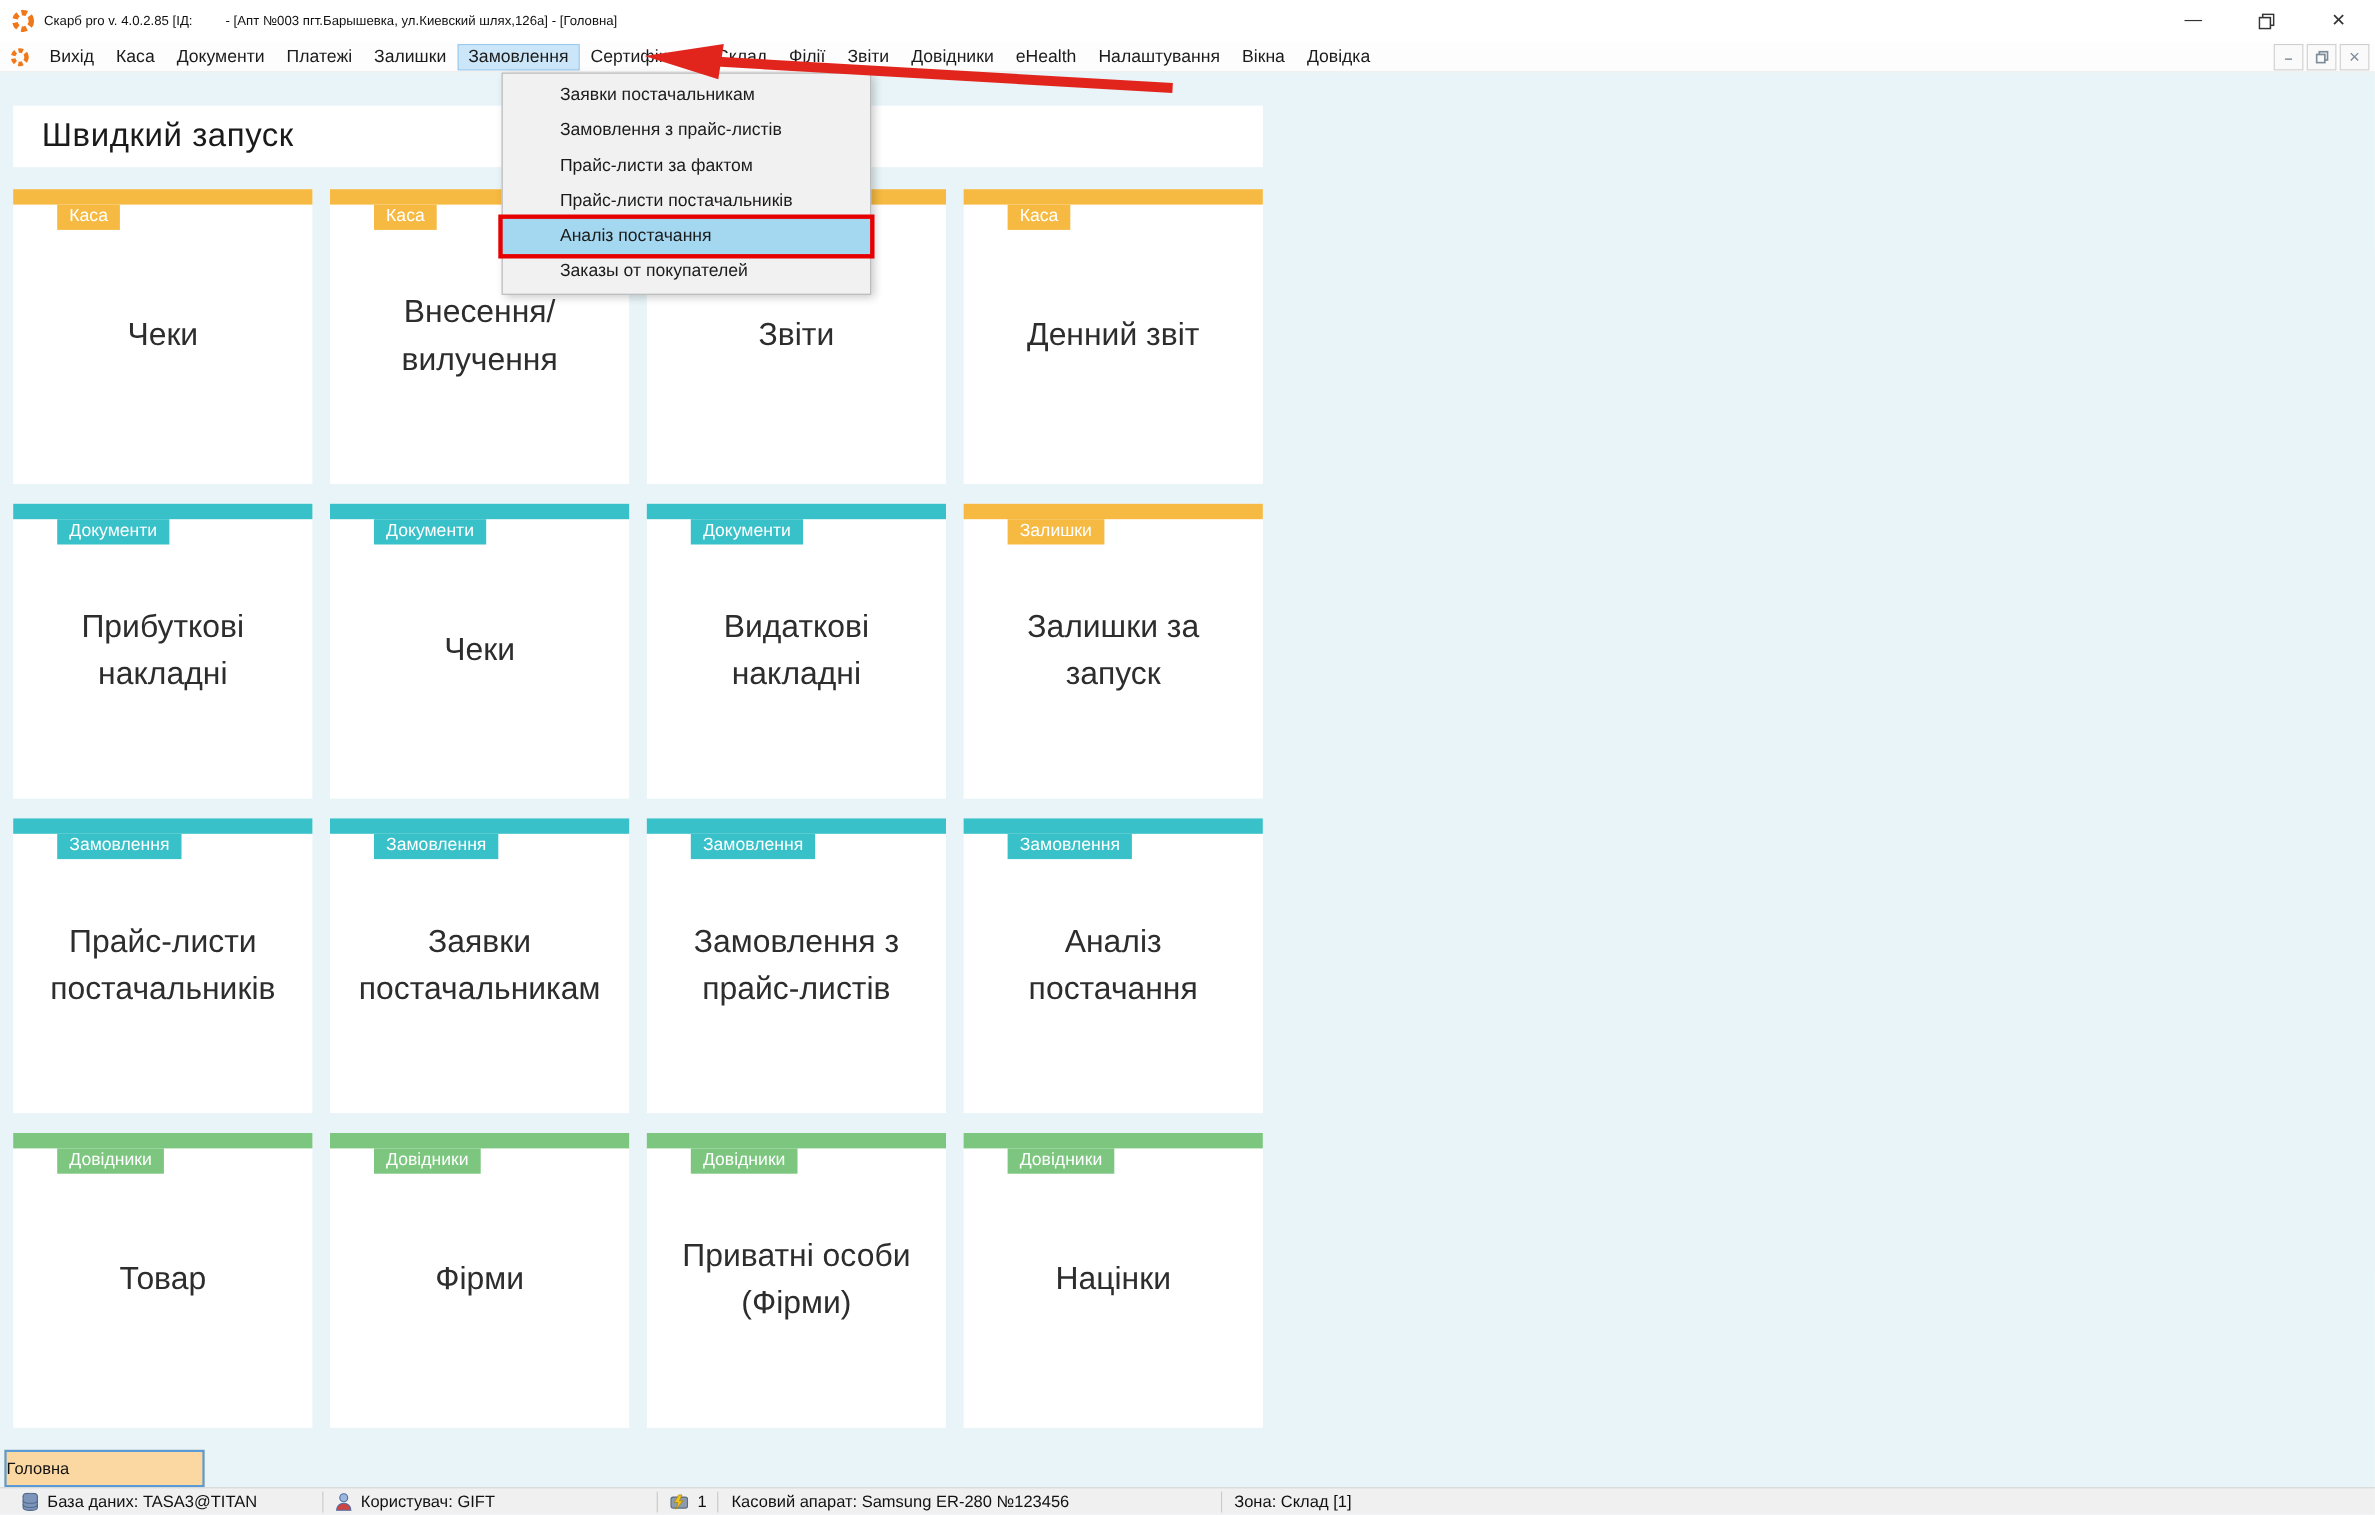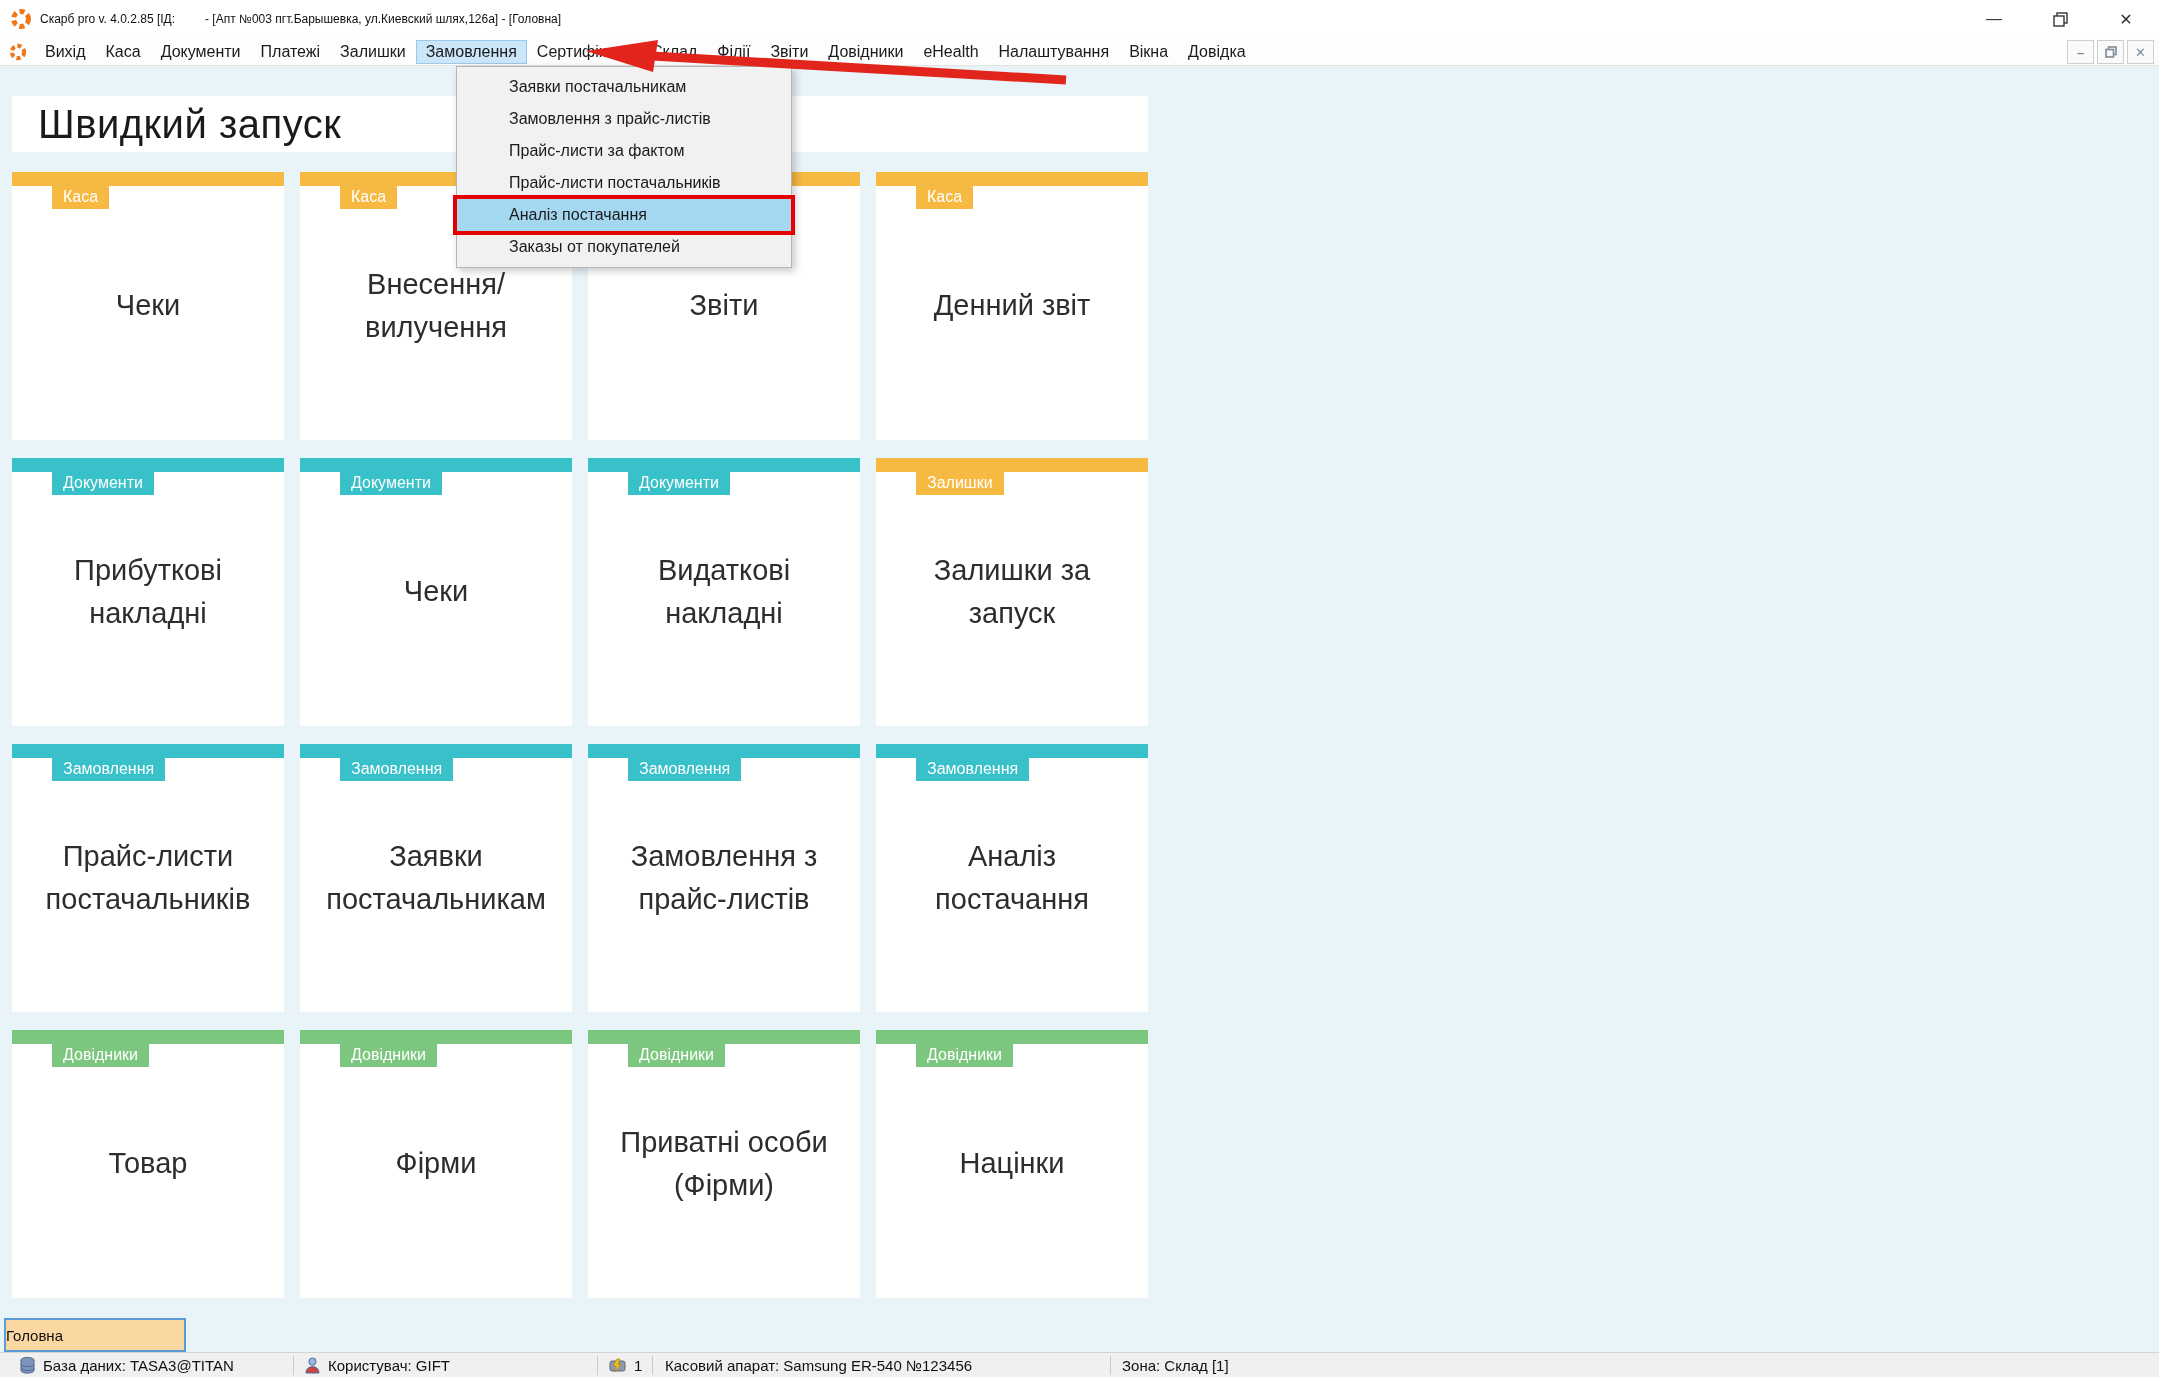--- a/index.html
+++ b/index.html
@@ -18,21 +18,21 @@
   .logo-sm { width:18px; height:18px; margin-left:9px; flex:0 0 auto; }
   .menu-items { display:flex; margin-left:8px; }
   .menu-item { padding:3px 10px; font-size:16px; color:#1b1b1b; white-space:nowrap; }
   .menu-item.hl { background:#cce6f9; border:1px solid #9ccaec; padding:2px 9px; }
   .mdi-controls { position:absolute; right:5px; top:2px; display:flex; gap:3px; }
   .mdi-btn { width:27px; height:24px; background:#fafafa; border:1px solid #cfcfcf; display:flex; align-items:center; justify-content:center; color:#7e8c9a; font-size:13px; font-weight:bold; }
 
   
   .main { position:absolute; left:0; top:66px; width:2159px; height:1311px; background:#e8f4f8; }
   .qs-header { position:absolute; left:12px; top:30px; width:1136px; height:56px; background:#fff; display:flex; align-items:center; }
-  .qs-header span { margin-left:26px; font-size:40px; color:#1a1a1a; letter-spacing:0.5px; }
+  .qs-header span { margin-left:26px; font-size:30px; color:#1a1a1a; letter-spacing:0.5px; }
 
   .grid { position:absolute; left:12px; top:106px; display:grid; grid-template-columns:repeat(4,272px); column-gap:16px; row-gap:18px; grid-auto-rows:268px; }
   .tile { position:relative; background:#fff; }
   .t-bar { height:14px; width:100%; }
   .t-tag { display:inline-block; margin-left:40px; padding:2px 11px 3px; font-size:16px; color:#fff; position:relative; }
   .t-label { position:absolute; inset:0; display:flex; align-items:center; justify-content:center; text-align:center; padding:0 12px; font-size:29px; line-height:1.5; color:#2d2d2d; overflow-wrap:anywhere; }
 
   
   .dropdown { position:absolute; left:456px; top:66px; width:336px; background:#f1f1f1; border:1px solid #b5b5b5; box-shadow:3px 3px 8px rgba(0,0,0,.22); padding:4px 0; z-index:50; }
   .dd-item { height:32px; line-height:32px; padding-left:52px; font-size:16px; color:#1b1b1b; white-space:nowrap; }
@@ -238,19 +238,19 @@
     <span class="sb-icon">
       <svg width="17" height="15" viewBox="0 0 17 15">
         <rect x="1" y="3" width="15" height="10" rx="2" fill="#8c9cae" stroke="#5d6b7a" stroke-width="1"></rect>
         <polygon points="8,1 4,8 7.4,8 5.6,14 12,6.4 8.8,6.4 11,1" fill="#f2c21d" stroke="#a77f00" stroke-width="0.6"></polygon>
       </svg>
     </span>
     <span>1</span>
   </div>
   <div class="sb-sep" style="left:652px;"></div>
   <div class="sb-item" style="left:665px;">
-    <span>Касовий апарат: Samsung ER-540 №123456</span>
+    <span>Касовий апарат: Samsung ER-280 №123456</span>
   </div>
   <div class="sb-sep" style="left:1110px;"></div>
   <div class="sb-item" style="left:1122px;">
     <span>Зона: Склад [1]</span>
   </div>
 </div>
 
 </body></html>

